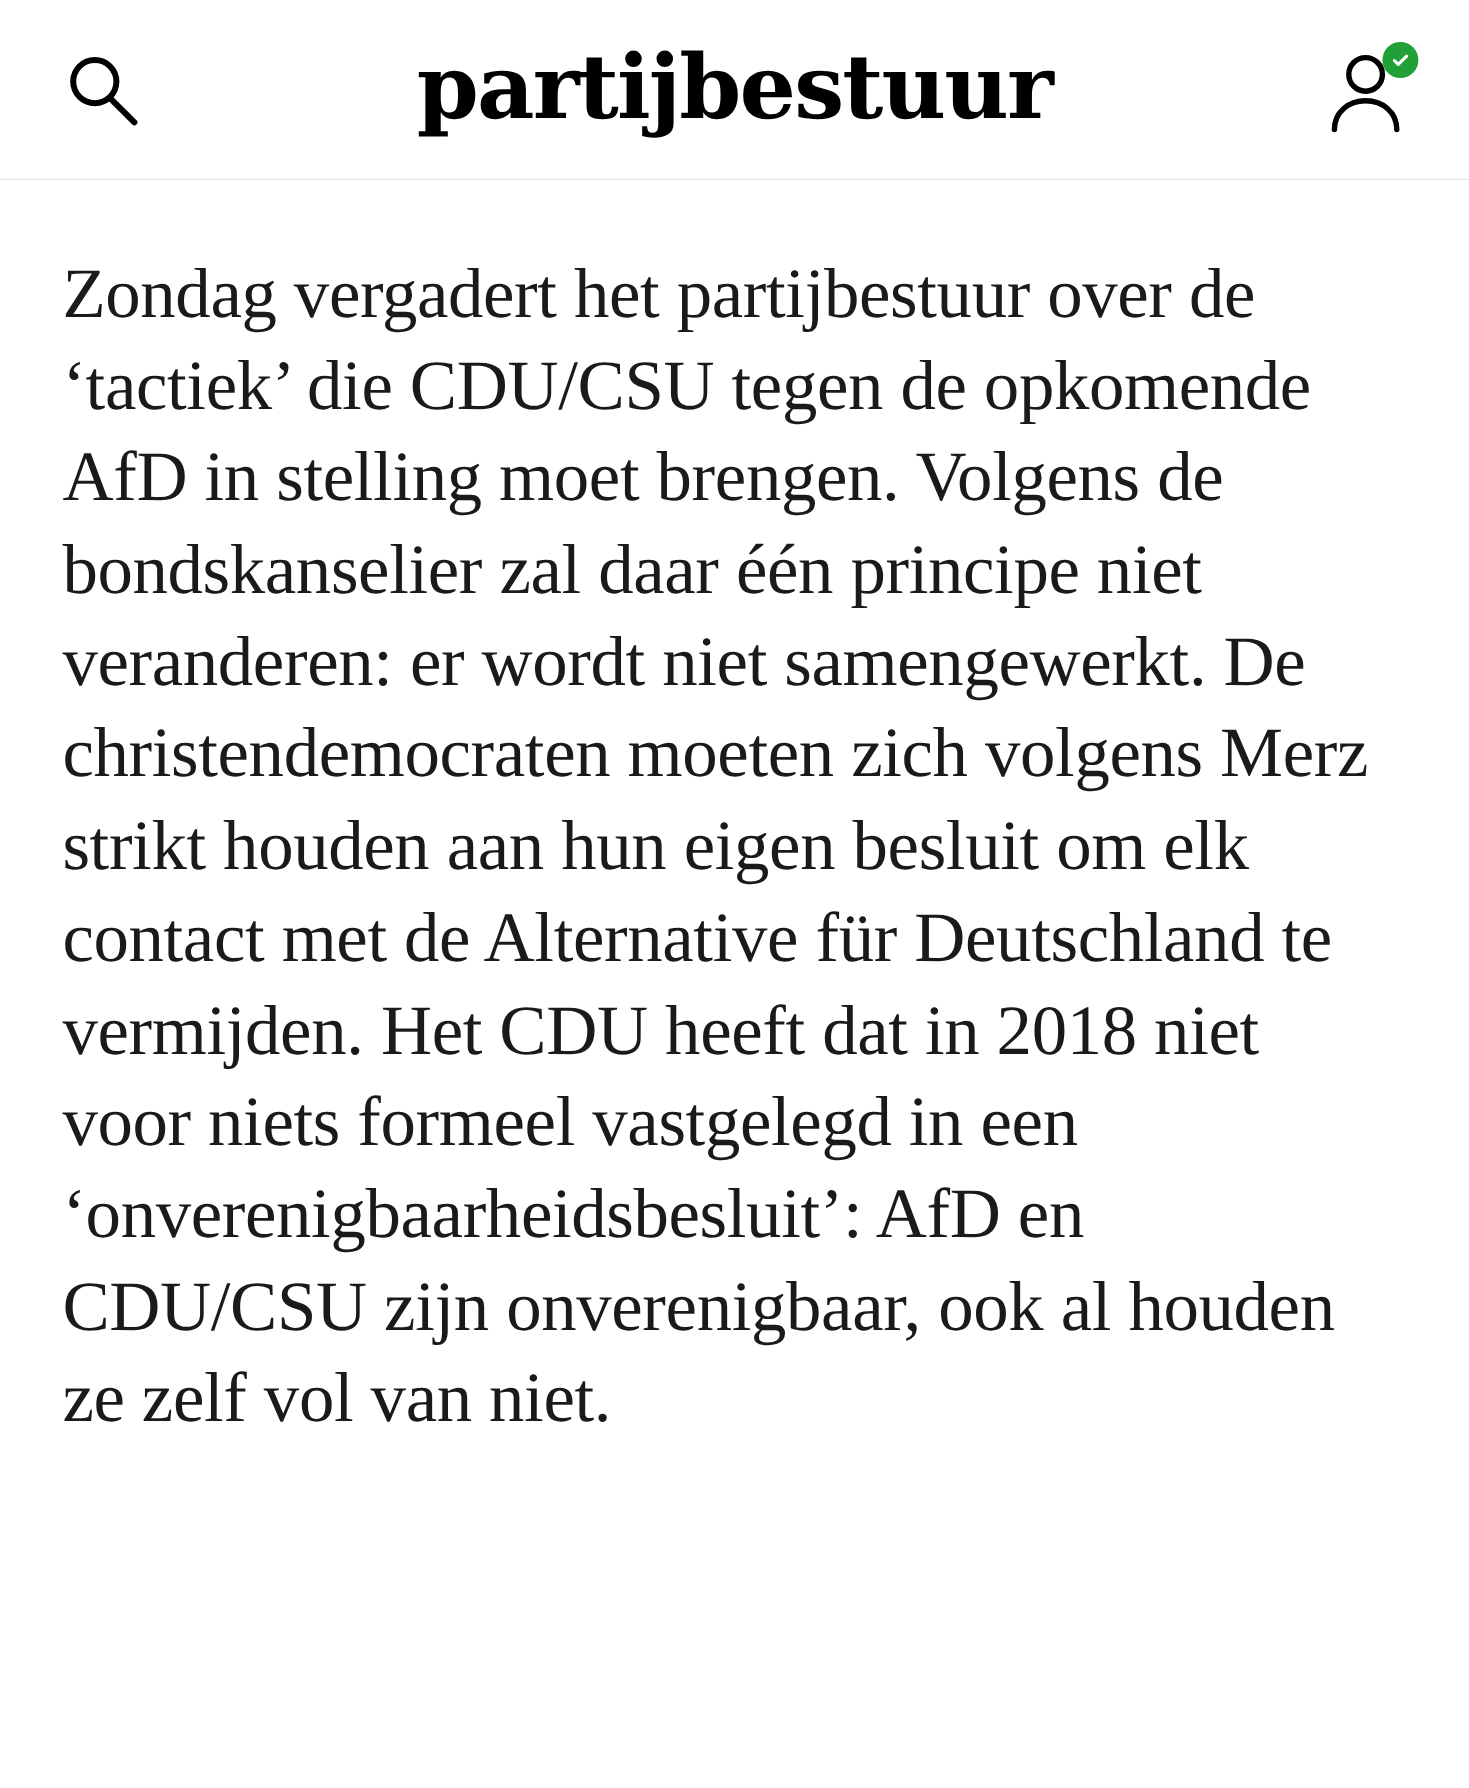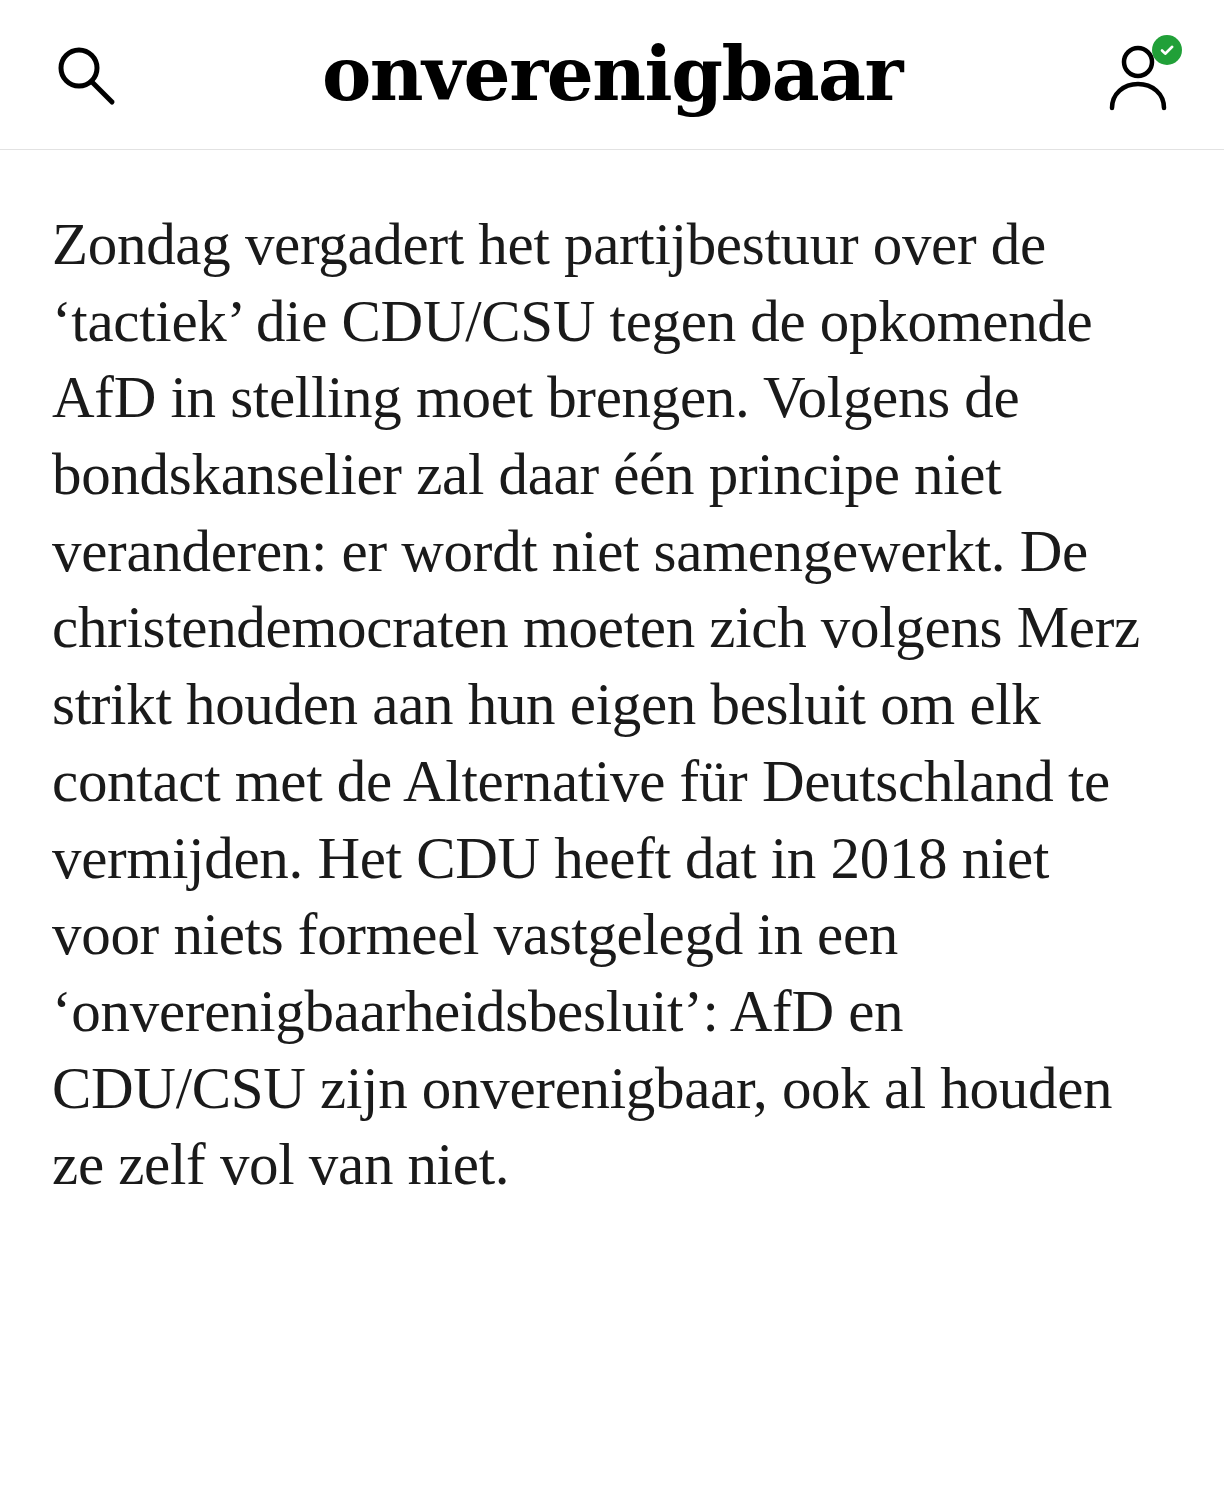--- a/index.html
+++ b/index.html
@@ -111,21 +111,21 @@
 
   <button class="header-btn search-icon-wrap" aria-label="search">
     <span>
       <svg viewBox="0 0 64 64" fill="none" xmlns="http://www.w3.org/2000/svg">
         <circle cx="26" cy="25" r="18" stroke="#000000" stroke-width="5"></circle>
         <line x1="38.5" y1="38.5" x2="59" y2="59" stroke="#000000" stroke-width="5" stroke-linecap="round"></line>
       </svg>
     </span>
   </button>
 
-  <div class="masthead">onverenigbaar</div>
+  <div class="masthead">partijbestuur</div>
 
   <button class="header-btn account-wrap" aria-label="account">
     <span>
       <svg class="person" viewBox="0 0 78 78" fill="none" xmlns="http://www.w3.org/2000/svg">
         <circle cx="39" cy="26" r="14" stroke="#000000" stroke-width="4.5"></circle>
         <path d="M13 72c0-14.4 11.6-24 26-24s26 9.6 26 24" stroke="#000000" stroke-width="4.5" stroke-linecap="round"></path>
       </svg>
     </span>
     <span class="account-badge">
       <svg viewBox="0 0 18 18" fill="none" xmlns="http://www.w3.org/2000/svg">

